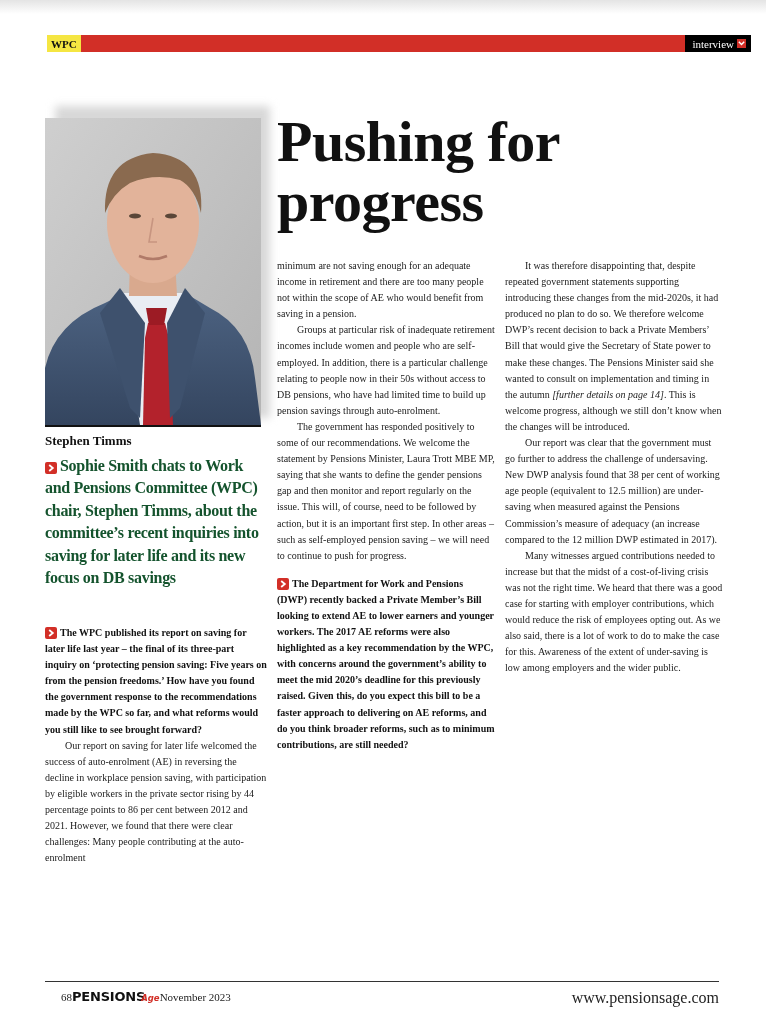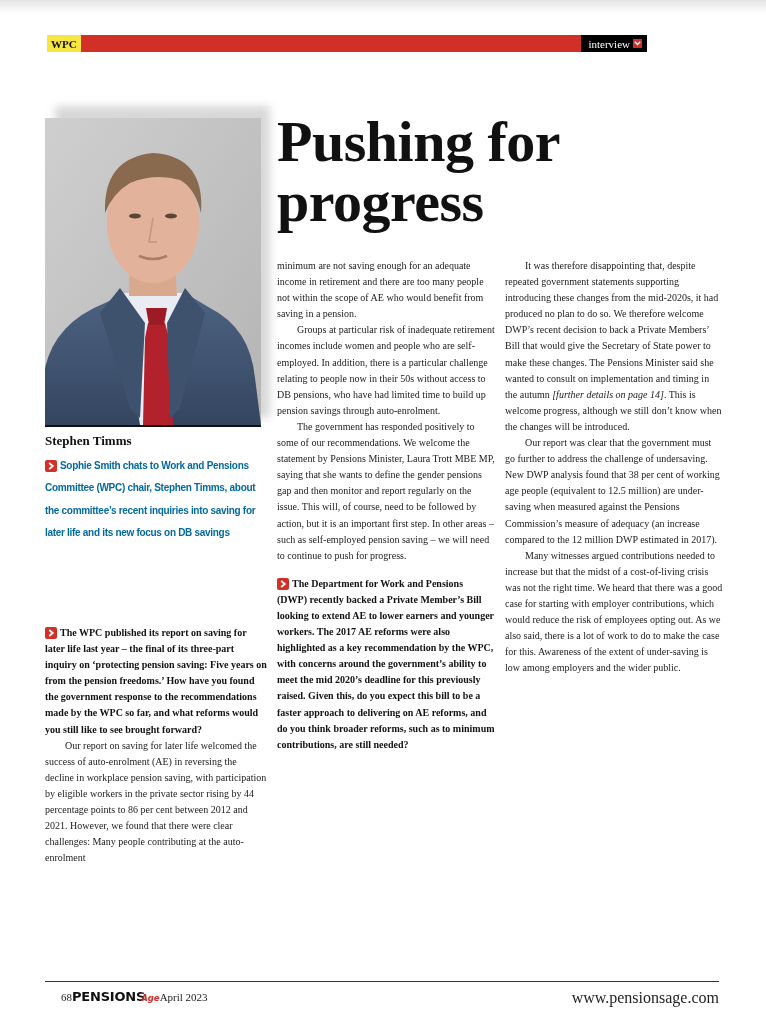--- a/index.html
+++ b/index.html
@@ -3,21 +3,21 @@
 <meta charset="utf-8">
 <style>
   * { box-sizing: border-box; margin: 0; padding: 0; }
   html, body { width: 766px; height: 1018px; background: #ffffff; overflow: hidden; }
   body { position: relative; font-family: "Liberation Serif", "DejaVu Serif", serif; color: #1a1a1a; }
 
   .top-fade { position: absolute; left: 0; top: 0; width: 766px; height: 14px;
     background: linear-gradient(#e4e4e4, #ffffff); }
 
   
-  .header-bar { position: absolute; left: 47px; top: 35px; width: 600px; height: 17px;
+  .header-bar { position: absolute; left: 47px; top: 35px; width: 704px; height: 17px;
     background: #d22f27; display: flex; align-items: center; }
   .section-tag { background: #f5e642; height: 17px; padding: 0 4px; display: flex; align-items: center;
     font-family: "Liberation Serif", serif; font-weight: bold; font-size: 11px; color: #111; }
   .header-spacer { flex: 1; }
   .category-tag { background: #000; height: 17px; padding: 0 5px 0 7px; display: flex; align-items: center; gap: 3px;
     font-family: "Liberation Serif", serif; font-size: 11px; color: #fff; text-align: right; }
   .chev-box { width: 9px; height: 9px; background: #d22f27; display: inline-flex; align-items: center; justify-content: center; }
 
   
   .photo-shadow { position: absolute; left: 55px; top: 106px; width: 215px; height: 312px;
@@ -26,22 +26,22 @@
     background: linear-gradient(180deg, #c9c9c9 0%, #bdbdbd 60%, #b5b5b5 100%); }
   .photo-rule { position: absolute; left: 45px; top: 425px; width: 216px; height: 2px; background: #111; }
   .caption { position: absolute; left: 45px; top: 433px; font-family: Liberation Serif, serif; font-weight: bold;
     font-size: 13px; color: #111; }
 
   
   .headline { position: absolute; left: 277px; top: 112px; width: 440px; font-family: "Liberation Serif", serif;
     font-weight: bold; font-size: 58px; line-height: 60px; color: #111; letter-spacing: -0.5px; }
 
   
-  .standfirst { position: absolute; left: 45px; top: 455px; width: 222px; font-family: Liberation Sans, sans-serif;
-    font-weight: bold; font-size: 10px; line-height: 22.4px; color: #0369a1; letter-spacing: -0.3px; }
+  .standfirst { position: absolute; left: 45px; top: 455px; width: 222px; font-family: Liberation Serif, serif;
+    font-weight: bold; font-size: 16px; line-height: 22.4px; color: #14532d; letter-spacing: -0.3px; }
 
   .arrow { display: inline-flex; align-items: center; justify-content: center; width: 12px; height: 12px;
     background: #d22f27; border-radius: 2px; vertical-align: -1px; margin-right: 3px; }
   .arrow svg { display: block; }
 
   .col { position: absolute; font-size: 10px; line-height: 16.1px; color: #1a1a1a; }
   .col p { text-align: left; }
   .col p.indent { text-indent: 20px; }
   .col p.q { font-weight: bold; color: #111; }
   .col .gap { height: 12px; }
@@ -158,15 +158,15 @@
   <p class="indent"><span>It was therefore disappointing that, despite repeated government statements supporting introducing these changes from the mid-2020s, it had produced no plan to do so. We therefore welcome DWP’s recent decision to back a Private Members’ Bill that would give the Secretary of State power to make these changes. The Pensions Minister said she wanted to consult on implementation and timing in the autumn </span><em>[further details on page 14]</em><span>. This is welcome progress, although we still don’t know when the changes will be introduced.</span></p>
   <p class="indent">Our report was clear that the government must go further to address the challenge of undersaving. New DWP analysis found that 38 per cent of working age people (equivalent to 12.5 million) are under-saving when measured against the Pensions Commission’s measure of adequacy (an increase compared to the 12 million DWP estimated in 2017).</p>
   <p class="indent">Many witnesses argued contributions needed to increase but that the midst of a cost-of-living crisis was not the right time. We heard that there was a good case for starting with employer contributions, which would reduce the risk of employees opting out. As we also said, there is a lot of work to do to make the case for this. Awareness of the extent of under-saving is low among employers and the wider public.</p>
 </div>
 
 <div class="footer-rule"></div>
 <div class="footer-left">
   <span>68</span>
   <span class="brand">PENSIONS</span>
   <span class="brand-age">Age</span>
-  <span>April 2023</span>
+  <span>November 2023</span>
 </div>
 <div class="footer-right">www.pensionsage.com</div>
 
 </body></html>

